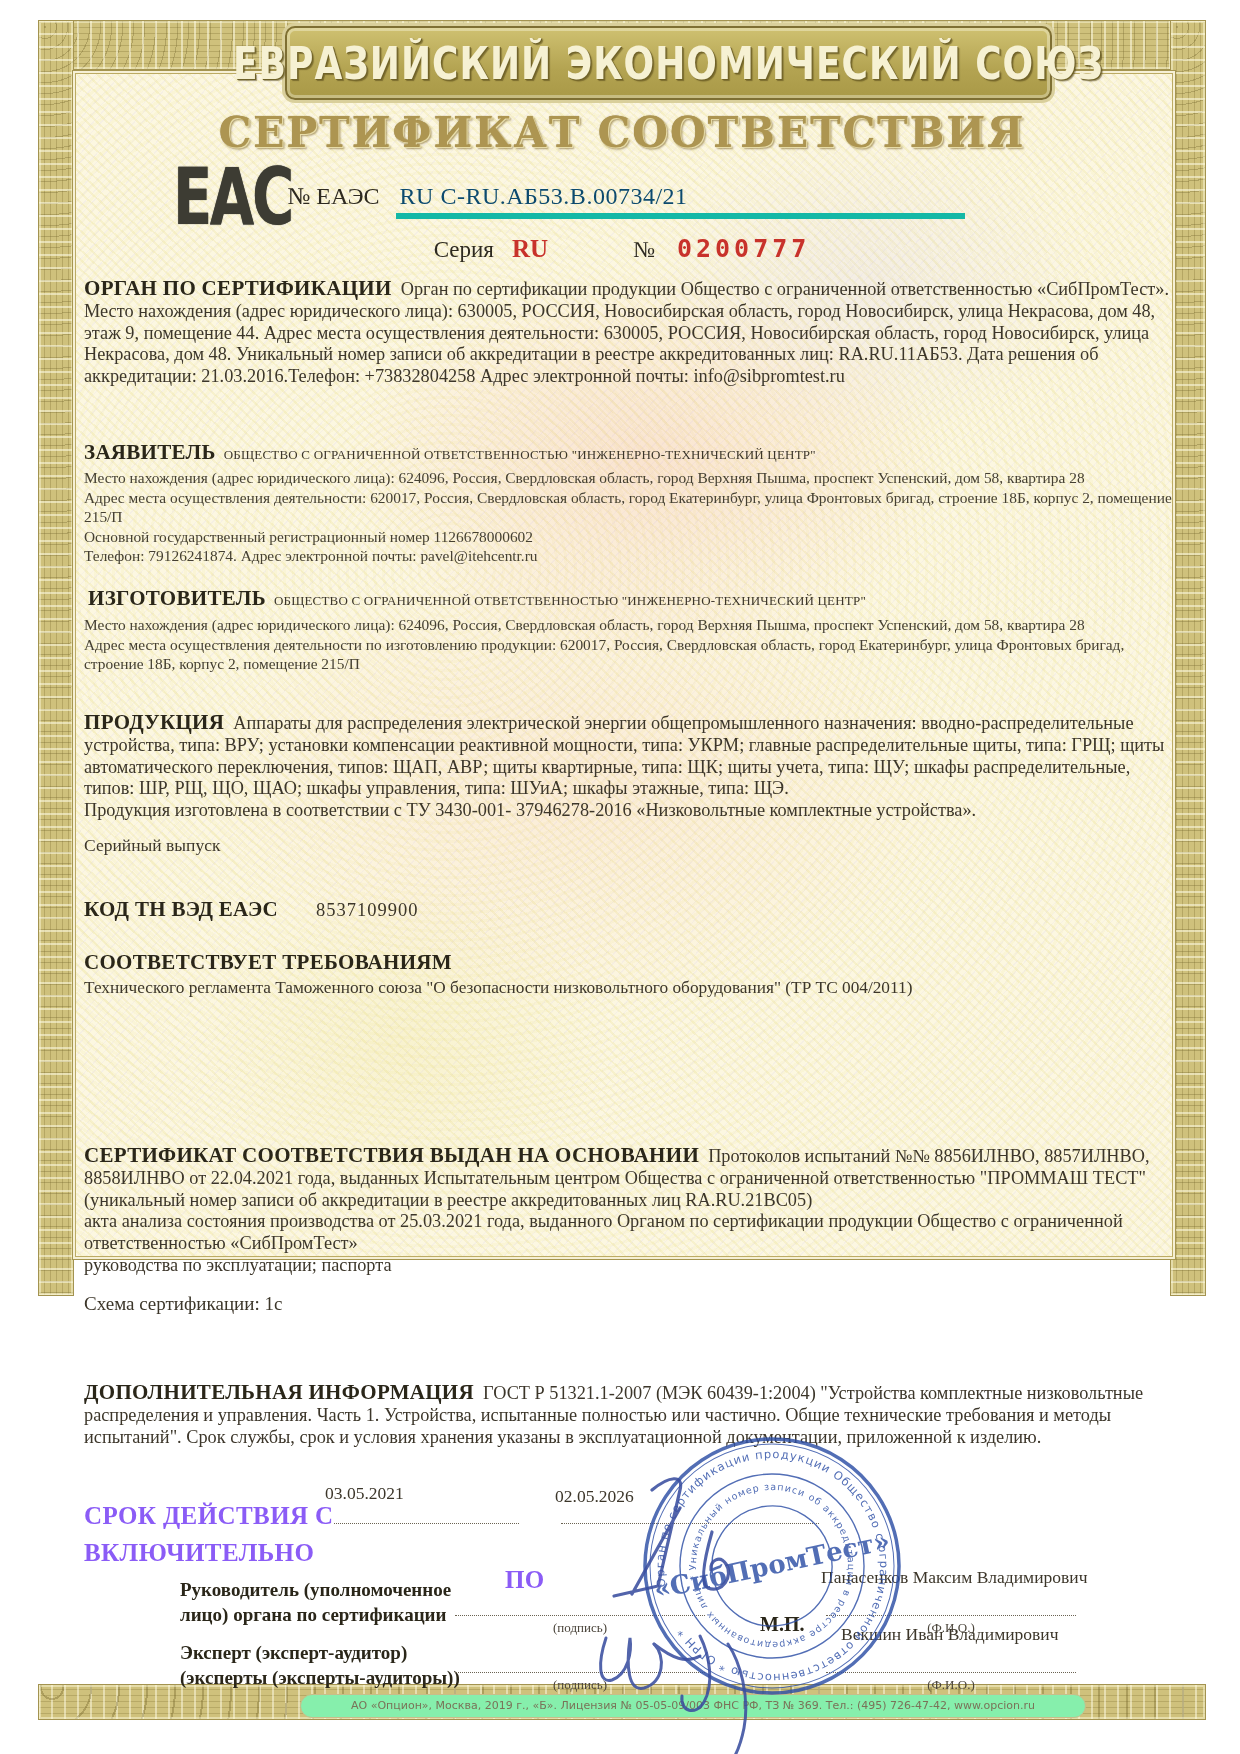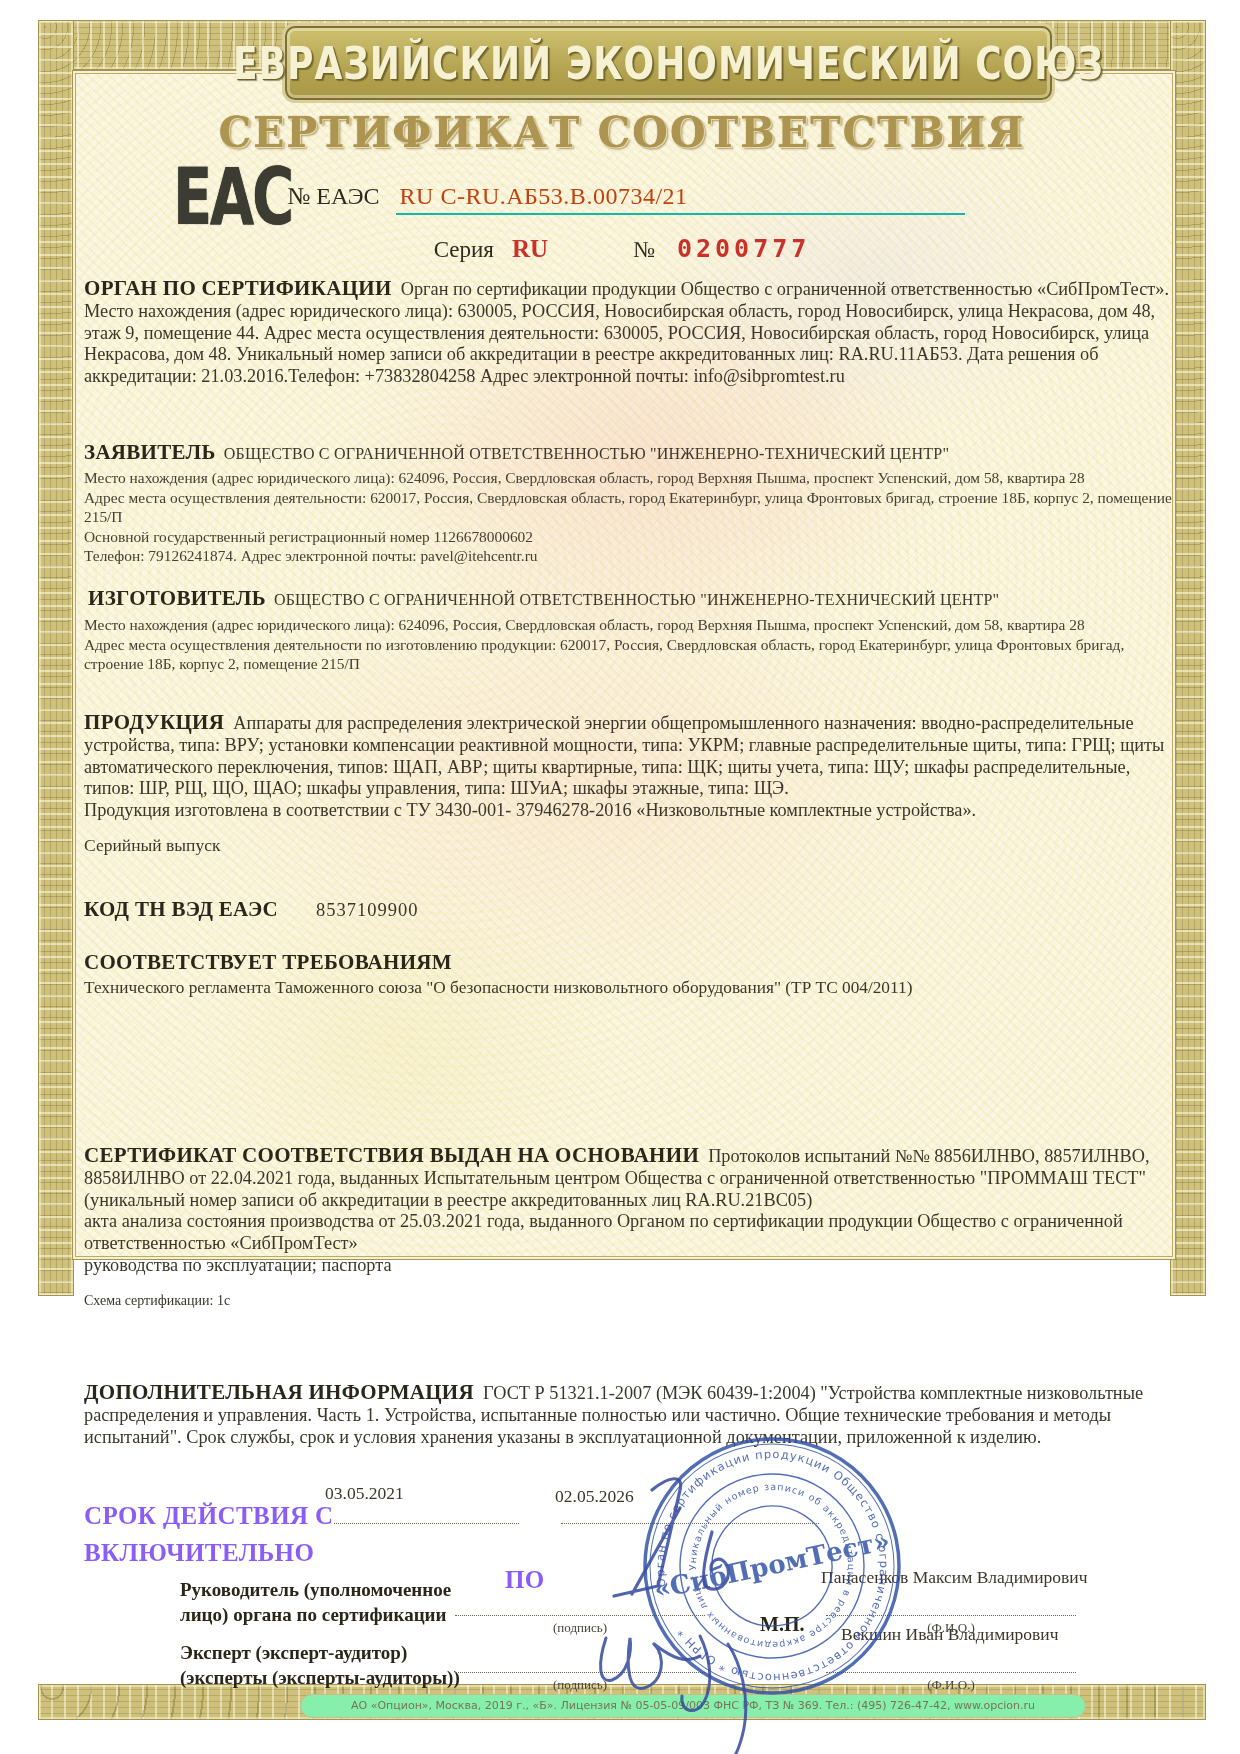--- a/index.html
+++ b/index.html
@@ -55,41 +55,41 @@
     color:#ad9551;transform:scaleY(1.05);
     text-shadow:1px 1px 0 #e7dca8, 2px 2px 2px rgba(120,95,35,.6), 0 0 1px #8a7433;}
   .eac{position:absolute;left:132px;top:133px;width:125px;height:88px;
     display:flex;align-items:center;justify-content:center;}
   .eac-text{font-family:"DejaVu Sans", sans-serif;font-weight:bold;font-size:72px;color:#3d3c33;
     transform:scaleY(1.08) scaleX(.80);letter-spacing:-3px;
     text-shadow:0 0 1px #3d3c33;}
   .numline{position:absolute;left:0;right:0;top:163px;display:flex;justify-content:center;
     align-items:baseline;gap:16px;z-index:2;margin-left:8px;}
   .numline .lbl{font-size:24px;color:#2e2a20;}
-  .numline .num{font-size:24px;color:#c2410c;width:565px;border-bottom:2px solid #14b8a6;
+  .numline .num{font-size:24px;color:#0c4a6e;width:565px;border-bottom:6px solid #14b8a6;
     padding-bottom:3px;padding-left:4px;letter-spacing:.5px;}
   .seriesline{position:absolute;left:0;right:0;top:214px;display:flex;justify-content:center;
     align-items:baseline;z-index:2;}
   .seriesline .lbl{font-size:23px;color:#2e2a20;}
   .red{color:#c8322b;}
   .series-val{font-size:25px;font-weight:bold;margin-left:18px;}
   .no-sign{font-size:23px;margin-left:85px;color:#2e2a20;}
   .blank-no{font-family:"DejaVu Sans Mono", monospace;font-size:25px;font-weight:bold;
     letter-spacing:4px;margin-left:22px;}
 
   
   .sec{position:absolute;left:46px;width:1090px;color:#3c362a;}
   .sec-head{font-weight:bold;font-size:21px;color:#2a2619;letter-spacing:.3px;}
   .par{font-size:18.3px;line-height:21.8px;}
   .small-lines{font-size:15.4px;line-height:19.5px;color:#454032;}
-  .org-name{font-size:16px;letter-spacing:.2px;}
+  .org-name{font-size:13px;letter-spacing:.2px;}
 
   .tnved-val{font-size:18.5px;margin-left:38px;letter-spacing:1px;}
   .serial{position:absolute;left:46px;top:815px;font-size:17.5px;color:#3c362a;}
-  .scheme{position:absolute;left:46px;top:1273px;font-size:14px;color:#3c362a;}
+  .scheme{position:absolute;left:46px;top:1273px;font-size:19px;color:#3c362a;}
 
   
   .bigcap{position:absolute;left:46px;font-weight:bold;font-size:25px;color:#8b5cf6;letter-spacing:.4px;}
   .date{position:absolute;font-size:17.5px;color:#3c362a;}
   .uline{position:absolute;height:0;border-bottom:1.5px dotted #6b6353;}
   .role{position:absolute;left:142px;font-weight:bold;font-size:19px;line-height:25px;color:#2a2619;width:300px;}
   .cap-small{position:absolute;font-size:13px;color:#4a443a;text-align:center;width:250px;}
   .mp{position:absolute;left:722px;top:1593px;font-weight:bold;font-size:20px;color:#2a2619;z-index:5;}
   .fio-name{position:absolute;font-size:17.5px;color:#3c362a;z-index:4;margin-left:13px;}
 

